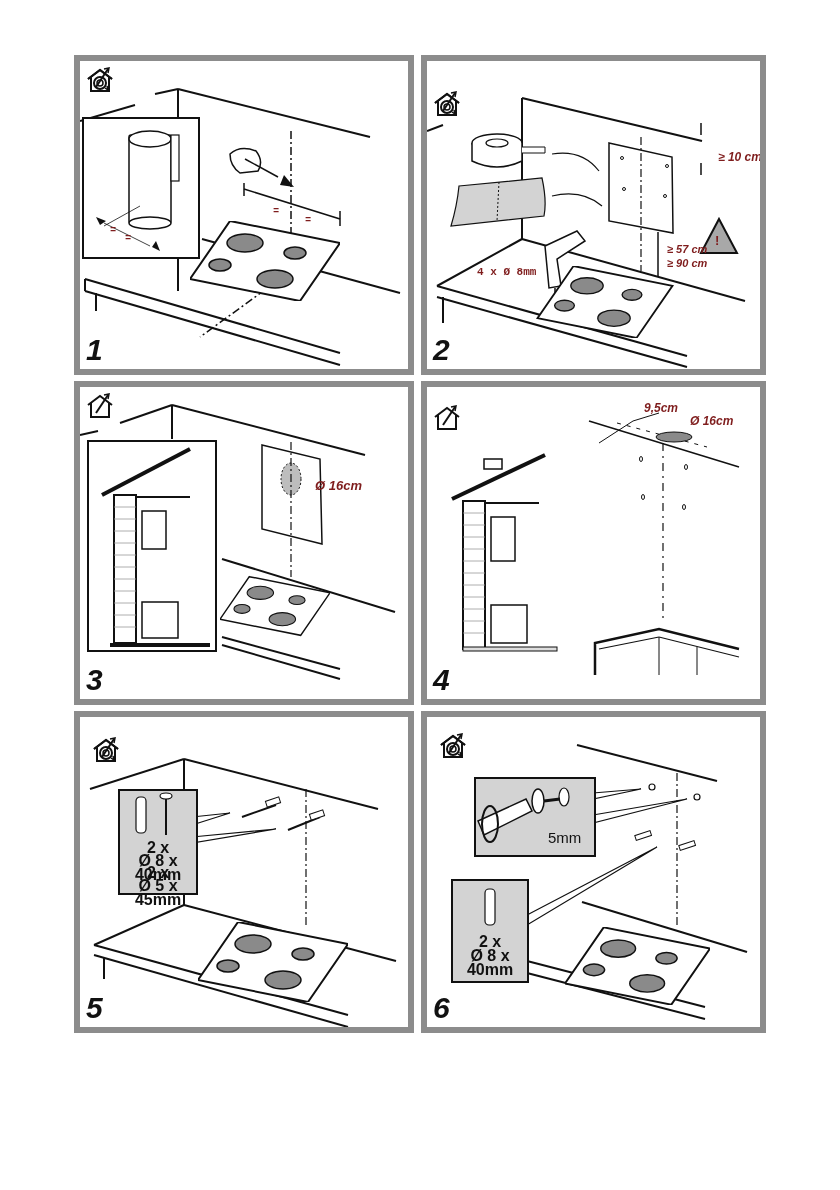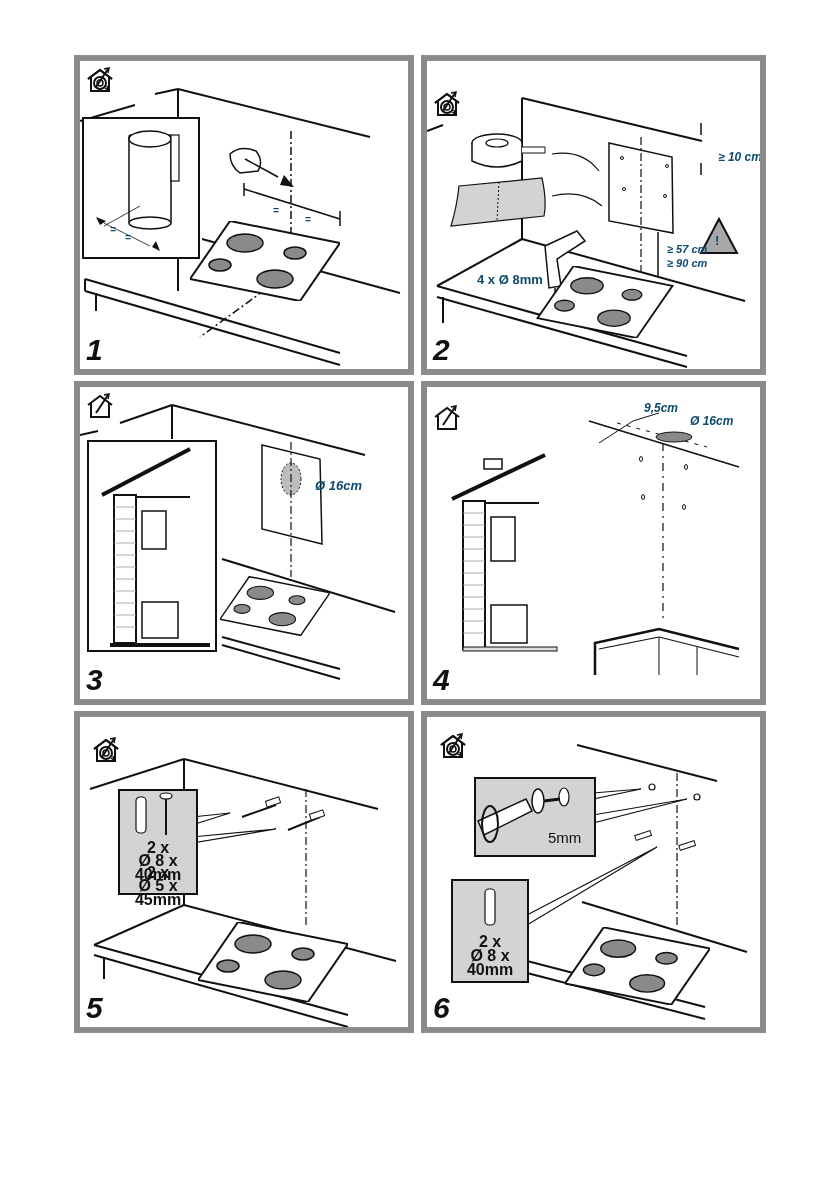--- a/index.html
+++ b/index.html
@@ -1,20 +1,20 @@
 <!DOCTYPE html>
 <html><head>
 <meta charset="utf-8">
 <style>
   html,body{margin:0;padding:0;background:#fff;}
   body{width:840px;height:1190px;position:relative;overflow:hidden;font-family:"Liberation Sans",sans-serif;}
   .panel{position:absolute;box-sizing:border-box;border:6px solid #8c8c8c;background:#fff;overflow:hidden;}
   .panel svg{position:absolute;left:0;top:0;}
   .stepnum{position:absolute;left:6px;bottom:4px;font-size:30px;font-weight:bold;font-style:italic;color:#111;line-height:1;}
-  .lbl{position:absolute;font-weight:bold;font-style:italic;font-size:12px;color:#0c4a6e;white-space:nowrap;}
+  .lbl{position:absolute;font-weight:bold;font-style:italic;font-size:12px;color:#7f1d1d;white-space:nowrap;}
   .lbl.up{font-style:normal;}
   .callout{position:absolute;background:#d3d3d3;border:2px solid #111;box-sizing:border-box;}
   .callout .txt{position:absolute;left:0;right:0;text-align:center;font-weight:bold;font-size:16px;line-height:14px;color:#111;}
   .icons{position:absolute;left:6px;top:6px;display:flex;gap:4px;}
   .icon{width:28px;height:26px;}
 </style>
 </head>
 <body>
 
 <svg width="0" height="0" style="position:absolute">
@@ -135,21 +135,21 @@
     <g transform="translate(108,205)">
         <use href="#sym-hob" width="140" height="72"></use>
       </g>
     <g>
       <polygon points="292,158 310,192 274,192" fill="#a8a8a8" stroke="#111" stroke-width="2"></polygon>
     </g>
   </svg>
   <span class="lbl" style="left:291px;top:89px;font-size:12px;">≥ 10 cm</span>
   <span class="lbl" style="left:240px;top:182px;font-size:11px;">≥ 57 cm</span>
   <span class="lbl" style="left:240px;top:196px;font-size:11px;">≥ 90 cm</span>
-  <span class="lbl up" style="left:50px;top:211px;font-size:13px;">4 x Ø 8mm</span>
+  <span class="lbl up" style="left:50px;top:205px;font-size:11px;font-family:Liberation Mono, monospace;">4 x Ø 8mm</span>
   <span class="lbl up" style="left:288px;top:172px;font-size:13px;">!</span>
   <div class="icons" style="top:30px;">
     <svg class="icon">
         <use href="#sym-ducted"></use>
       </svg>
     <svg class="icon">
         <use href="#sym-recirc"></use>
       </svg>
   </div>
   <div class="stepnum">2</div>

